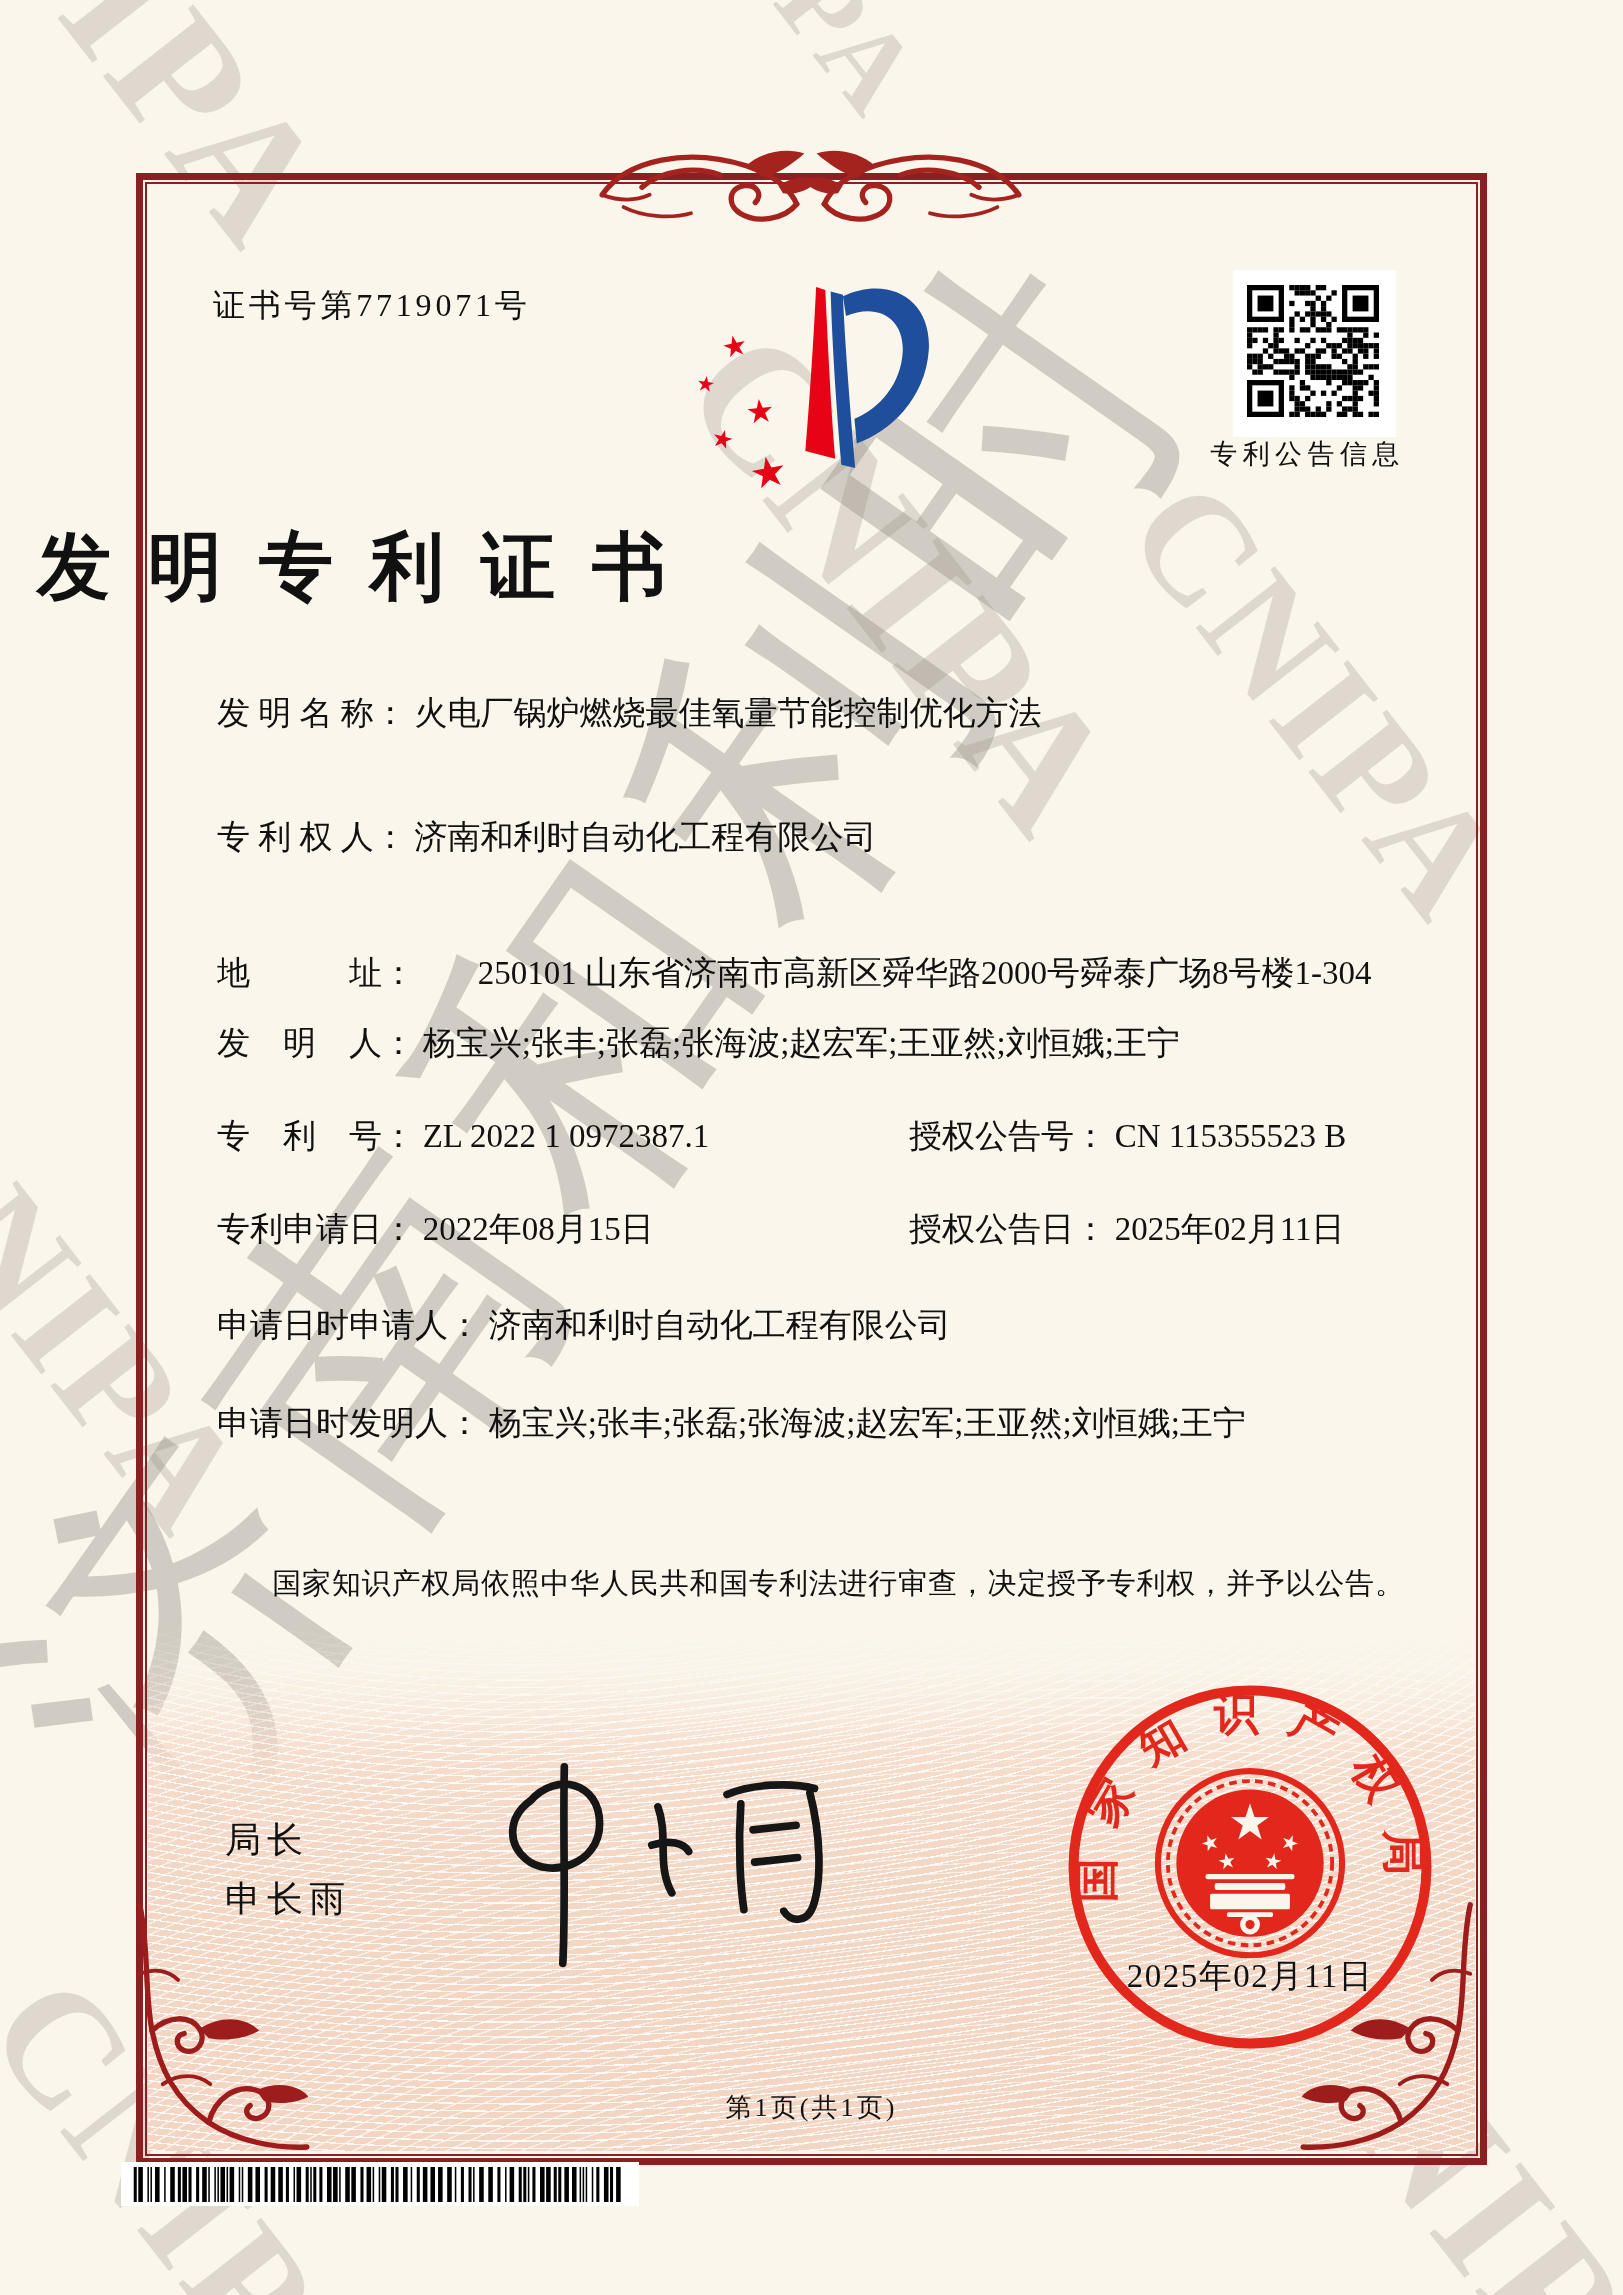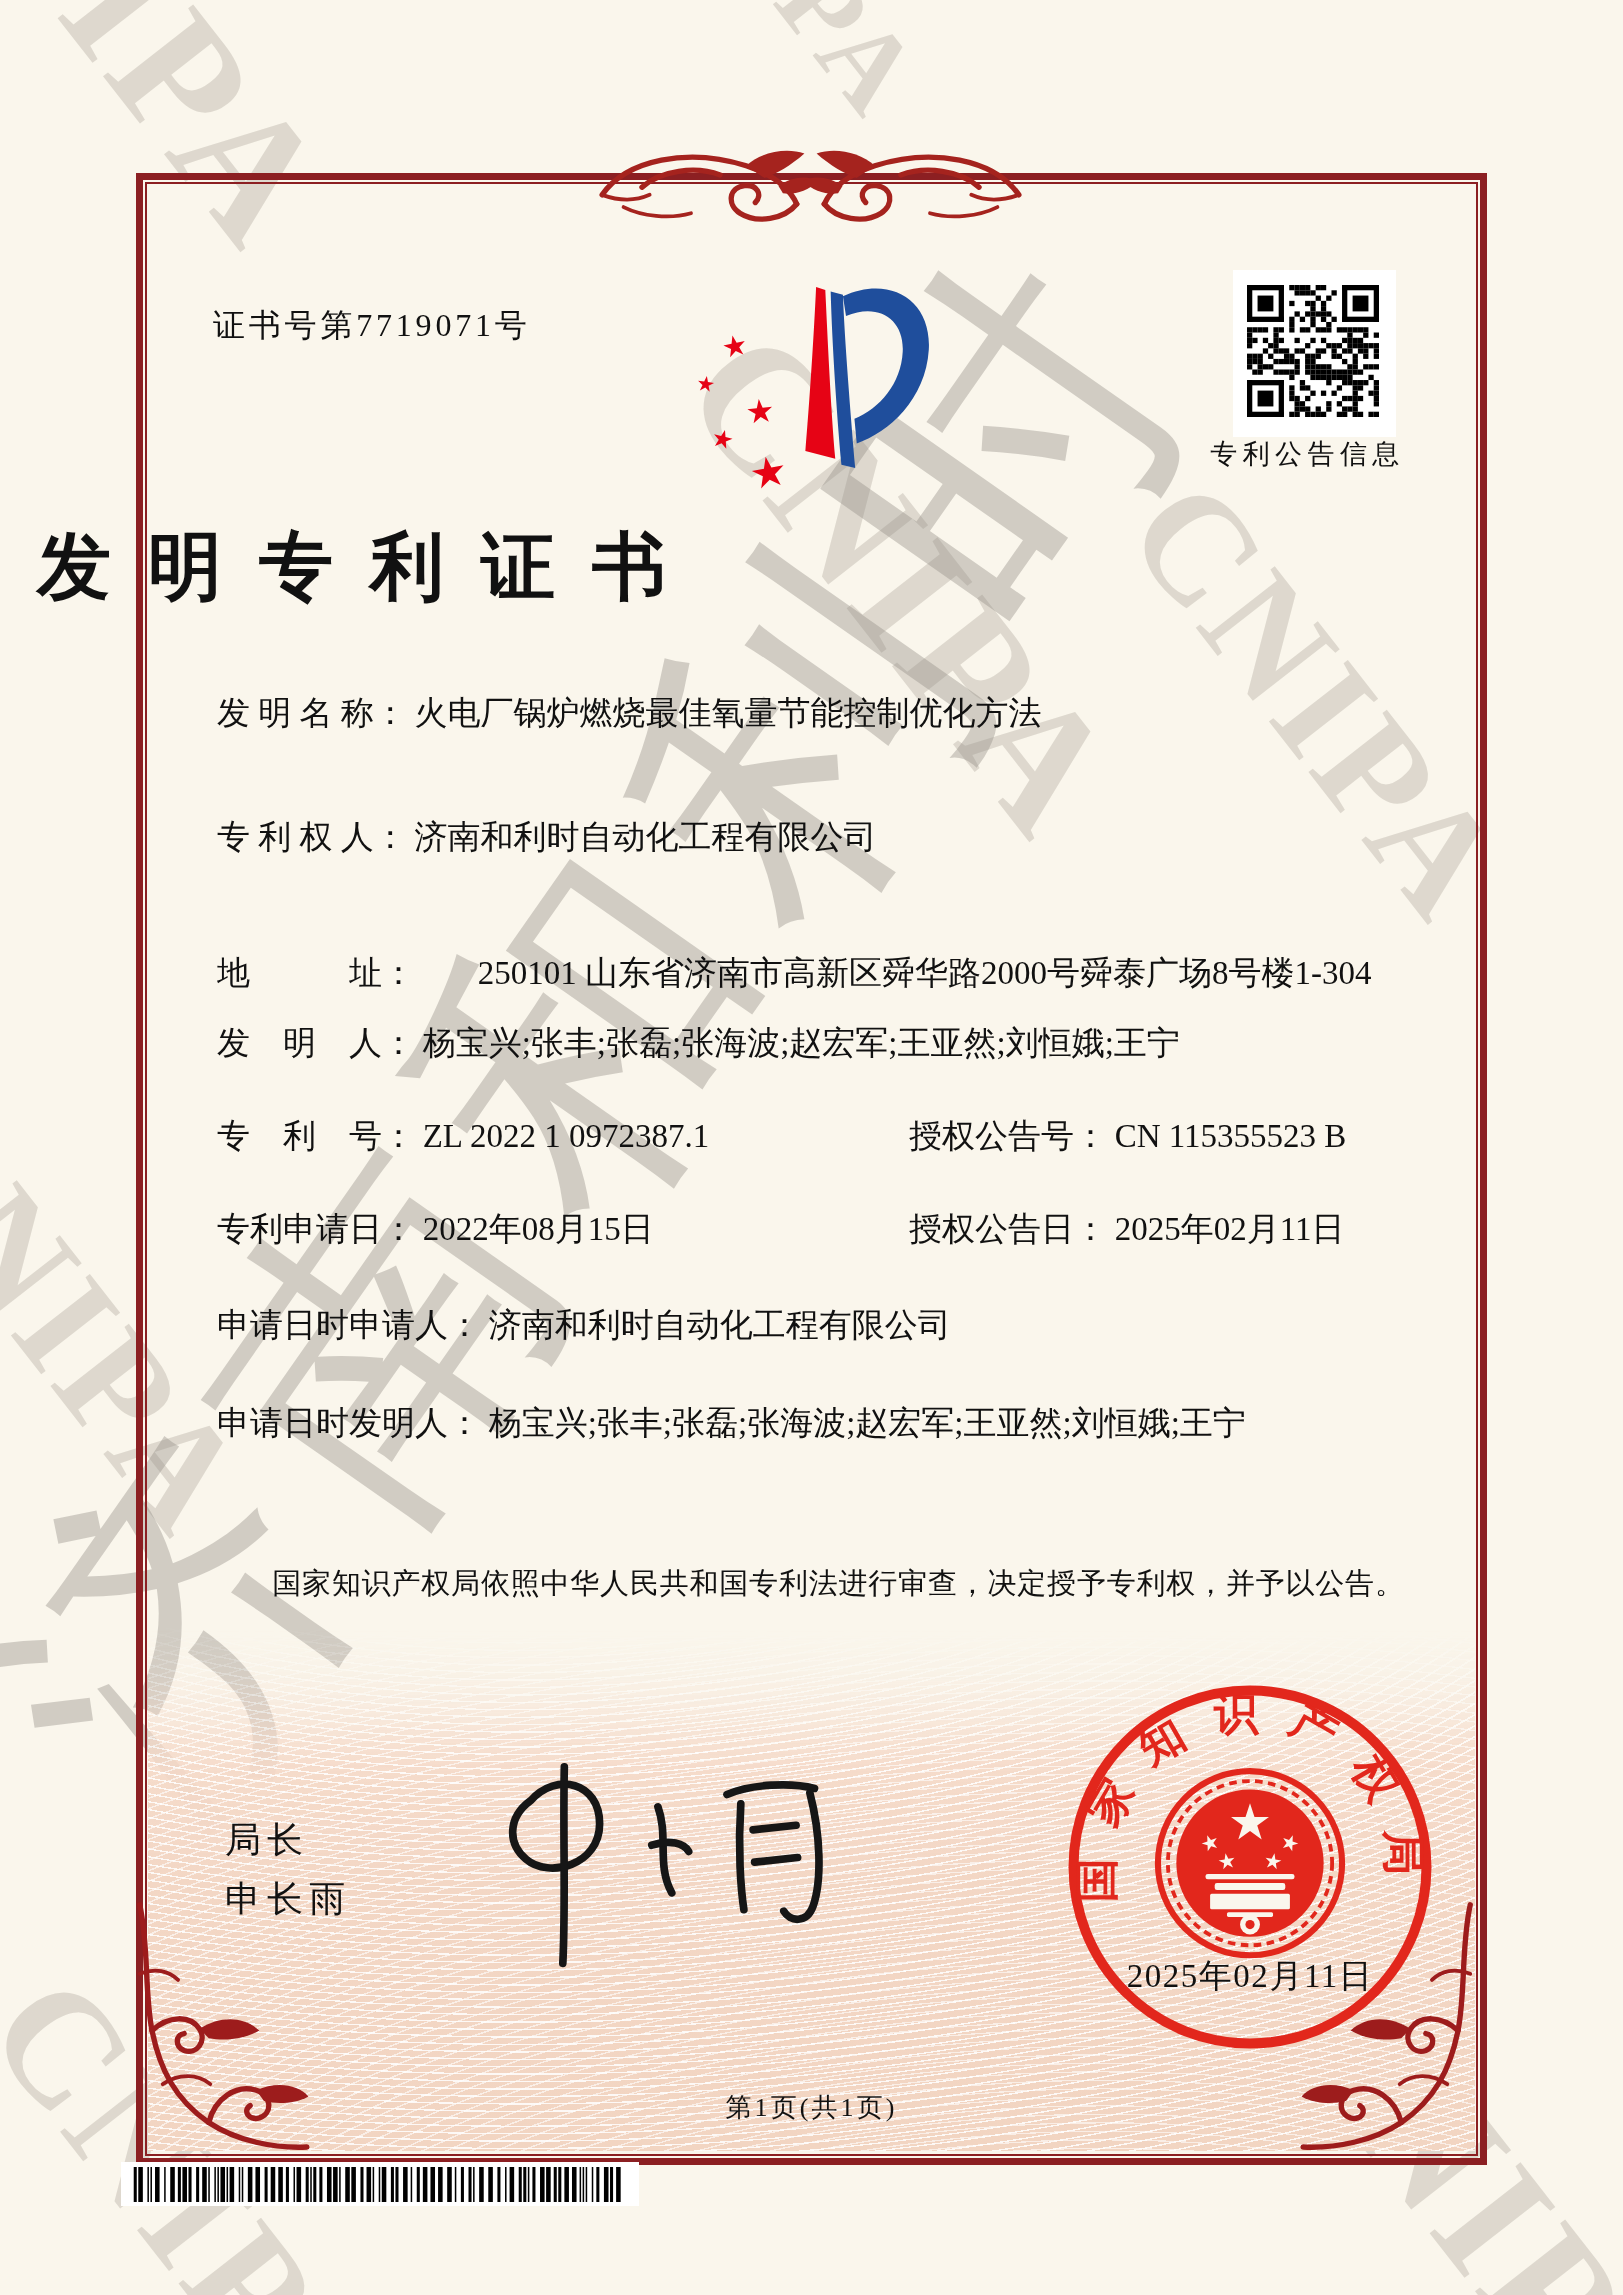--- a/index.html
+++ b/index.html
@@ -33,21 +33,21 @@
     position:absolute;font-family:"Liberation Serif",serif;font-weight:700;
     color:rgba(176,169,159,.38);transform:rotate(52deg);letter-spacing:.04em;
     white-space:nowrap;pointer-events:none;
   }
   .wm-co{
     position:absolute;font-size:330px;font-weight:400;white-space:nowrap;
     color:rgba(148,142,136,.40);letter-spacing:32px;transform:rotate(-55deg);
     pointer-events:none;
   }
   
-  .cert-no{position:absolute;left:213px;top:304px;font-size:32px;letter-spacing:3.8px;text-align:center;}
+  .cert-no{position:absolute;left:213px;top:284px;font-size:32px;letter-spacing:3.8px;text-align:center;}
   .qr-box{position:absolute;left:1233px;top:270px;width:163px;height:167px;background:#fff;}
   .qr-caption{position:absolute;left:1181px;top:436px;width:253px;text-align:center;
     font-size:27px;letter-spacing:5.4px;font-family:Liberation Mono, monospace;}
   .title{
     position:absolute;left:0;top:518px;width:1623px;text-align:left;
     font-size:74px;font-weight:700;letter-spacing:37px;padding-left:37px;box-sizing:border-box;
   }
   
   .row{position:absolute;left:217px;font-size:33px;line-height:46px;display:flex;align-items:flex-start;text-align:center;}
   .row .lab{white-space:pre;flex:none;}

